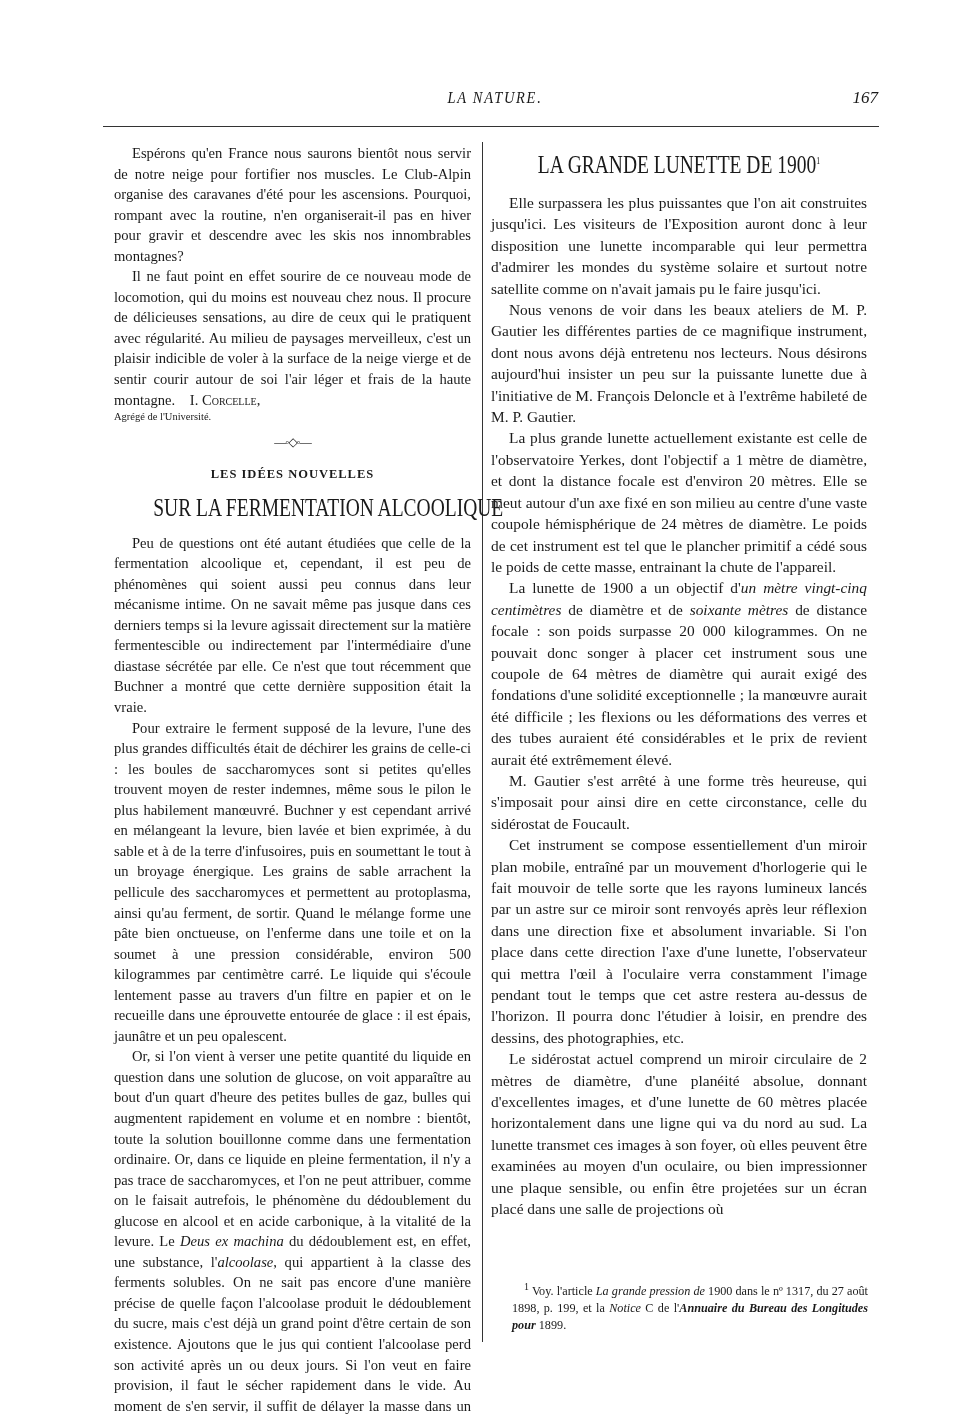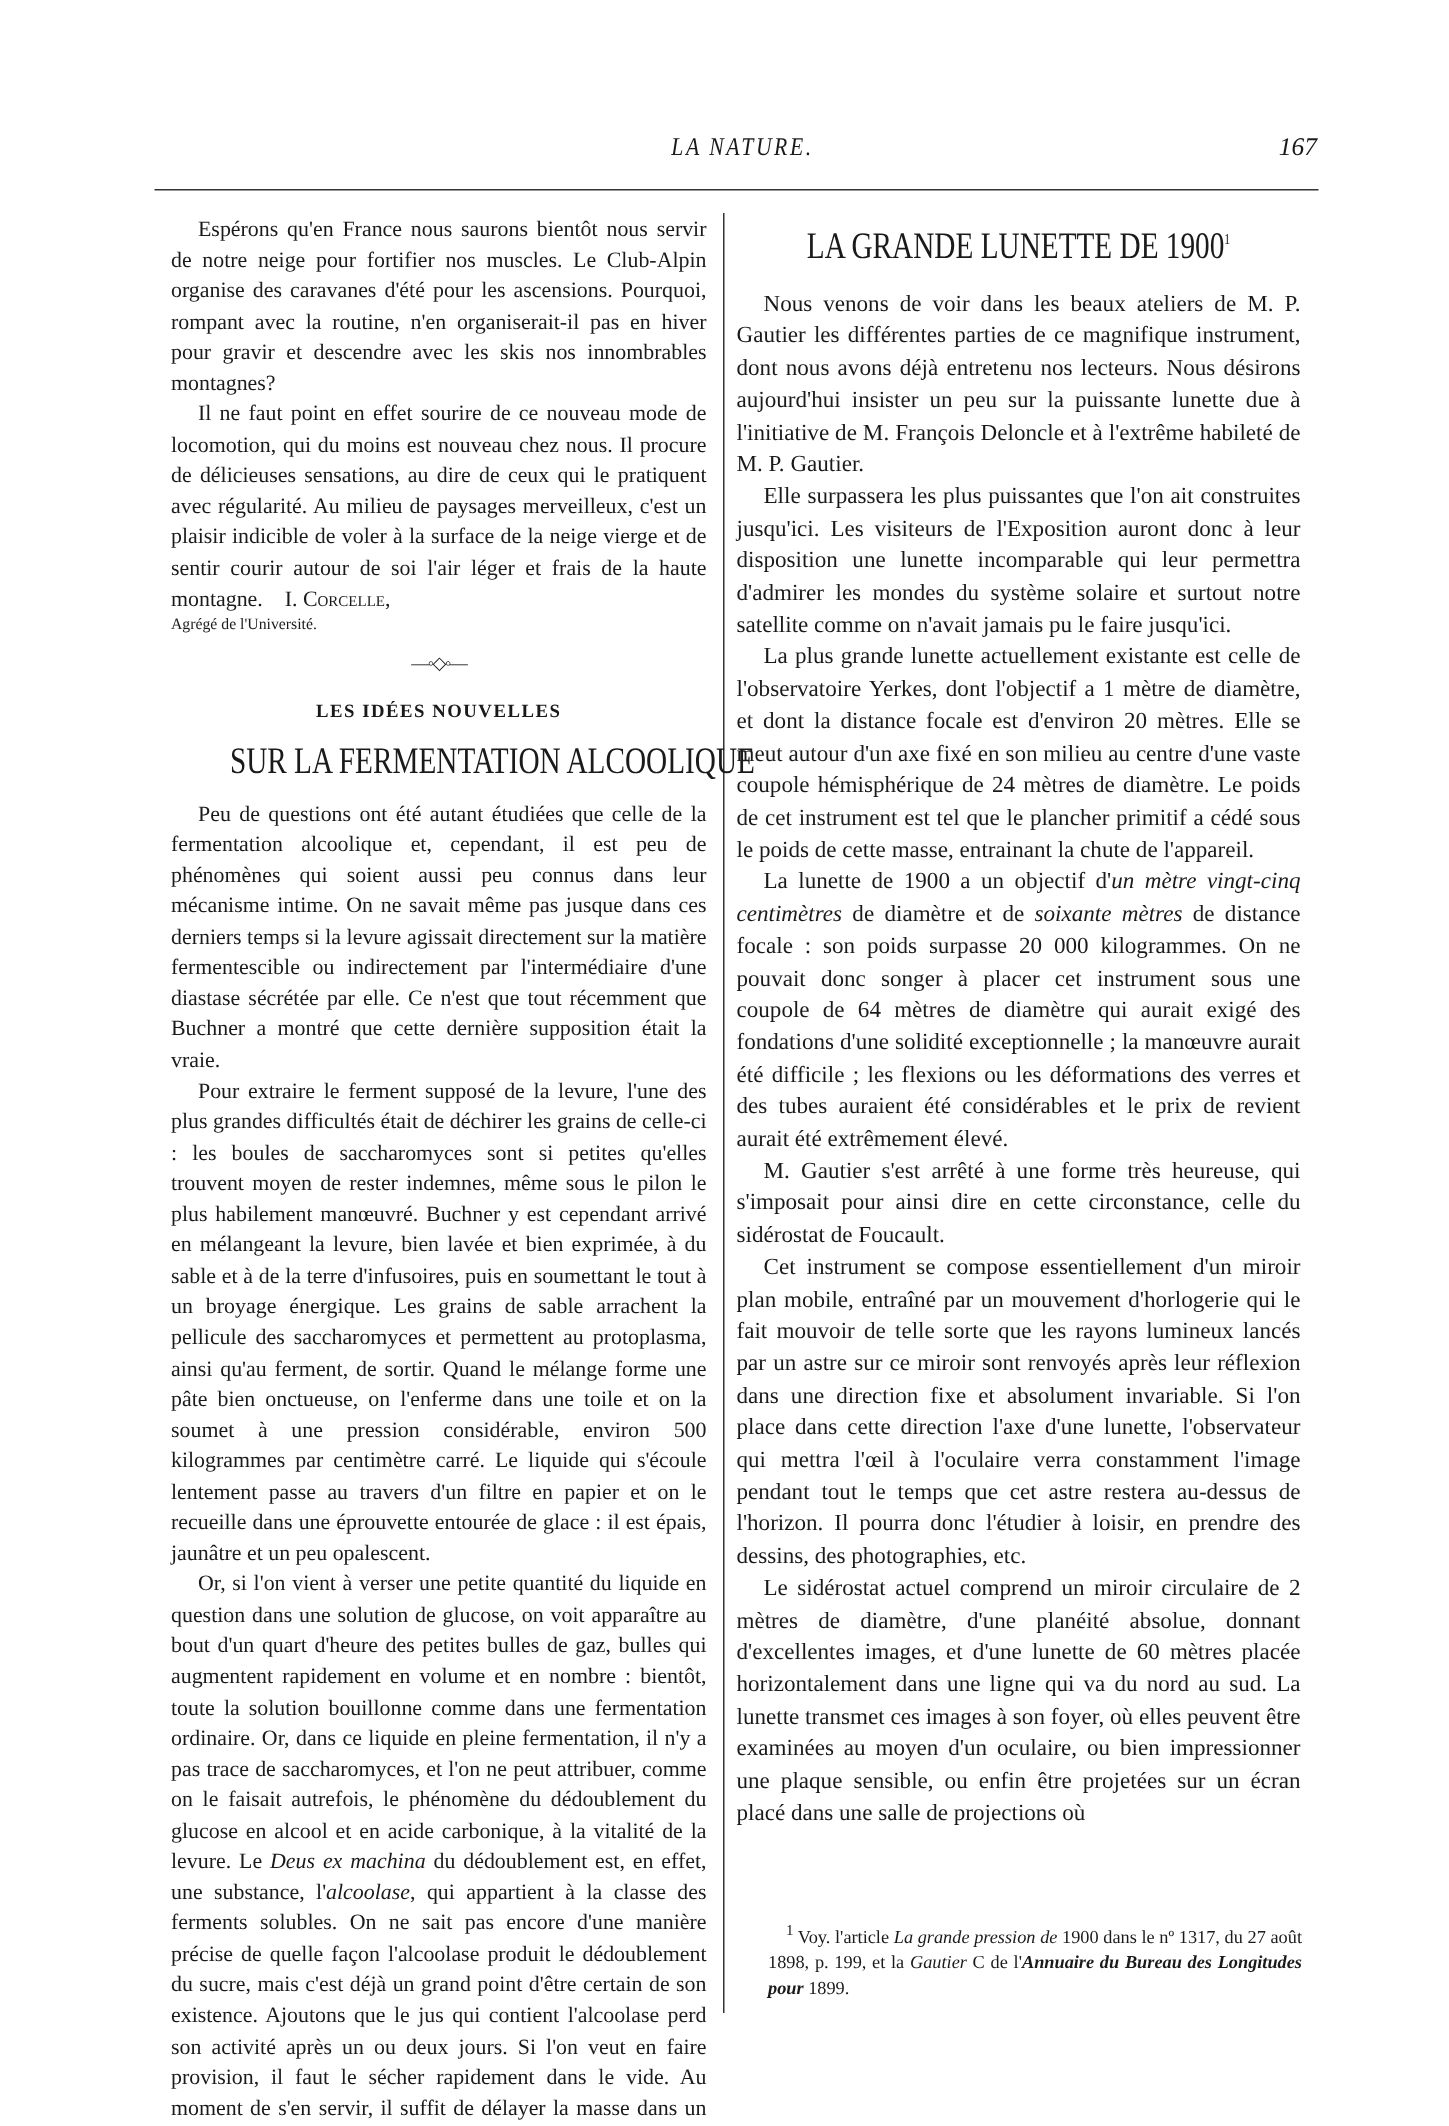--- a/index.html
+++ b/index.html
@@ -86,24 +86,24 @@
   <div class="section-title">SUR LA FERMENTATION ALCOOLIQUE</div>
 
   <p>Peu de questions ont été autant étudiées que celle de la fermentation alcoolique et, cependant, il est peu de phénomènes qui soient aussi peu connus dans leur mécanisme intime. On ne savait même pas jusque dans ces derniers temps si la levure agissait directement sur la matière fermentescible ou indirectement par l'intermédiaire d'une diastase sécrétée par elle. Ce n'est que tout récemment que Buchner a montré que cette dernière supposition était la vraie.</p>
   <p>Pour extraire le ferment supposé de la levure, l'une des plus grandes difficultés était de déchirer les grains de celle-ci : les boules de saccharomyces sont si petites qu'elles trouvent moyen de rester indemnes, même sous le pilon le plus habilement manœuvré. Buchner y est cependant arrivé en mélangeant la levure, bien lavée et bien exprimée, à du sable et à de la terre d'infusoires, puis en soumettant le tout à un broyage énergique. Les grains de sable arrachent la pellicule des saccharomyces et permettent au protoplasma, ainsi qu'au ferment, de sortir. Quand le mélange forme une pâte bien onctueuse, on l'enferme dans une toile et on la soumet à une pression considérable, environ 500 kilogrammes par centimètre carré. Le liquide qui s'écoule lentement passe au travers d'un filtre en papier et on le recueille dans une éprouvette entourée de glace : il est épais, jaunâtre et un peu opalescent.</p>
   <p><span>Or, si l'on vient à verser une petite quantité du liquide en question dans une solution de glucose, on voit apparaître au bout d'un quart d'heure des petites bulles de gaz, bulles qui augmentent rapidement en volume et en nombre : bientôt, toute la solution bouillonne comme dans une fermentation ordinaire. Or, dans ce liquide en pleine fermentation, il n'y a pas trace de saccharomyces, et l'on ne peut attribuer, comme on le faisait autrefois, le phénomène du dédoublement du glucose en alcool et en acide carbonique, à la vitalité de la levure. Le </span><em>Deus ex machina</em><span> du dédoublement est, en effet, une substance, l'</span><em>alcoolase</em><span>, qui appartient à la classe des ferments solubles. On ne sait pas encore d'une manière précise de quelle façon l'alcoolase produit le dédoublement du sucre, mais c'est déjà un grand point d'être certain de son existence. Ajoutons que le jus qui contient l'alcoolase perd son activité après un ou deux jours. Si l'on veut en faire provision, il faut le sécher rapidement dans le vide. Au moment de s'en servir, il suffit de délayer la masse dans un peu d'eau.</span>&nbsp;&nbsp;&nbsp;&nbsp;&nbsp;&nbsp;&nbsp;&nbsp;</p>
 
 </div>
 
 <div class="column col-right">
   <div class="right-title"><span>LA GRANDE LUNETTE DE 1900</span><sup>1</sup></div>
+  <p>Elle surpassera les plus puissantes que l'on ait construites jusqu'ici. Les visiteurs de l'Exposition auront donc à leur disposition une lunette incomparable qui leur permettra d'admirer les mondes du système solaire et surtout notre satellite comme on n'avait jamais pu le faire jusqu'ici.</p>
   <p>Nous venons de voir dans les beaux ateliers de M. P. Gautier les différentes parties de ce magnifique instrument, dont nous avons déjà entretenu nos lecteurs. Nous désirons aujourd'hui insister un peu sur la puissante lunette due à l'initiative de M. François Deloncle et à l'extrême habileté de M. P. Gautier.</p>
-  <p>Elle surpassera les plus puissantes que l'on ait construites jusqu'ici. Les visiteurs de l'Exposition auront donc à leur disposition une lunette incomparable qui leur permettra d'admirer les mondes du système solaire et surtout notre satellite comme on n'avait jamais pu le faire jusqu'ici.</p>
   <p>La plus grande lunette actuellement existante est celle de l'observatoire Yerkes, dont l'objectif a 1 mètre de diamètre, et dont la distance focale est d'environ 20 mètres. Elle se meut autour d'un axe fixé en son milieu au centre d'une vaste coupole hémisphérique de 24 mètres de diamètre. Le poids de cet instrument est tel que le plancher primitif a cédé sous le poids de cette masse, entrainant la chute de l'appareil.</p>
   <p><span>La lunette de 1900 a un objectif d'</span><em>un mètre vingt-cinq centimètres</em><span> de diamètre et de </span><em>soixante mètres</em><span> de distance focale : son poids surpasse 20 000 kilogrammes. On ne pouvait donc songer à placer cet instrument sous une coupole de 64 mètres de diamètre qui aurait exigé des fondations d'une solidité exceptionnelle ; la manœuvre aurait été difficile ; les flexions ou les déformations des verres et des tubes auraient été considérables et le prix de revient aurait été extrêmement élevé.</span></p>
   <p>M. Gautier s'est arrêté à une forme très heureuse, qui s'imposait pour ainsi dire en cette circonstance, celle du sidérostat de Foucault.</p>
   <p>Cet instrument se compose essentiellement d'un miroir plan mobile, entraîné par un mouvement d'horlogerie qui le fait mouvoir de telle sorte que les rayons lumineux lancés par un astre sur ce miroir sont renvoyés après leur réflexion dans une direction fixe et absolument invariable. Si l'on place dans cette direction l'axe d'une lunette, l'observateur qui mettra l'œil à l'oculaire verra constamment l'image pendant tout le temps que cet astre restera au-dessus de l'horizon. Il pourra donc l'étudier à loisir, en prendre des dessins, des photographies, etc.</p>
   <p>Le sidérostat actuel comprend un miroir circulaire de 2 mètres de diamètre, d'une planéité absolue, donnant d'excellentes images, et d'une lunette de 60 mètres placée horizontalement dans une ligne qui va du nord au sud. La lunette transmet ces images à son foyer, où elles peuvent être examinées au moyen d'un oculaire, ou bien impressionner une plaque sensible, ou enfin être projetées sur un écran placé dans une salle de projections où</p>
 </div>
 
 <div class="footnote">
-  <p><sup>1</sup><span> Voy. l'article </span><em>La grande pression de</em><span> 1900 dans le nº 1317, du 27 août 1898, p. 199, et la </span><em>Gautier</em><span> C de l'</span><em class="fn-bold">Annuaire du Bureau des Longitudes pour</em><span> 1899.</span></p>
+  <p><sup>1</sup><span> Voy. l'article </span><em>La grande pression de</em><span> 1900 dans le nº 1317, du 27 août 1898, p. 199, et la </span><em>Notice</em><span> C de l'</span><em class="fn-bold">Annuaire du Bureau des Longitudes pour</em><span> 1899.</span></p>
 </div>
 
 </body></html>

